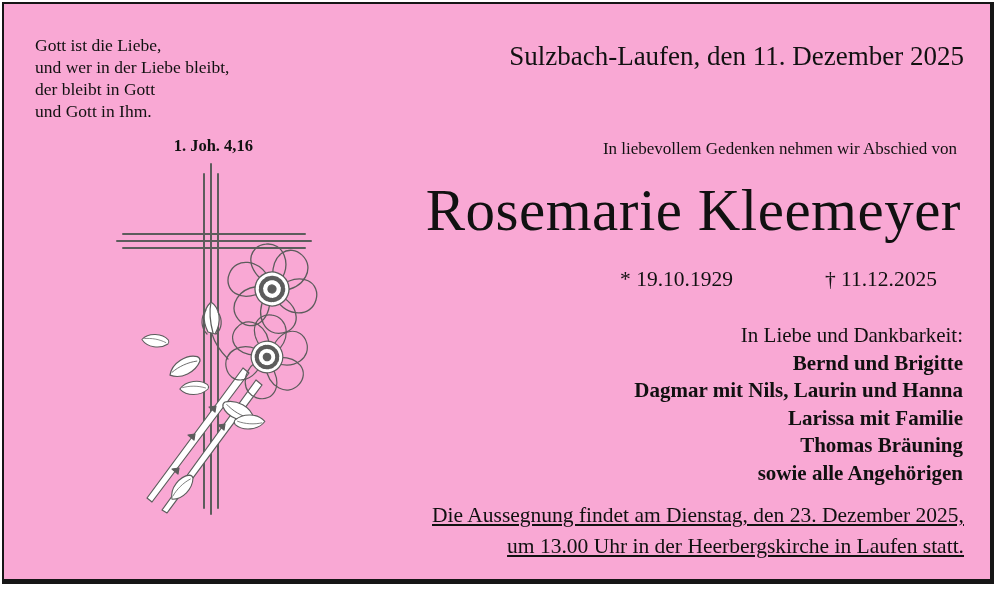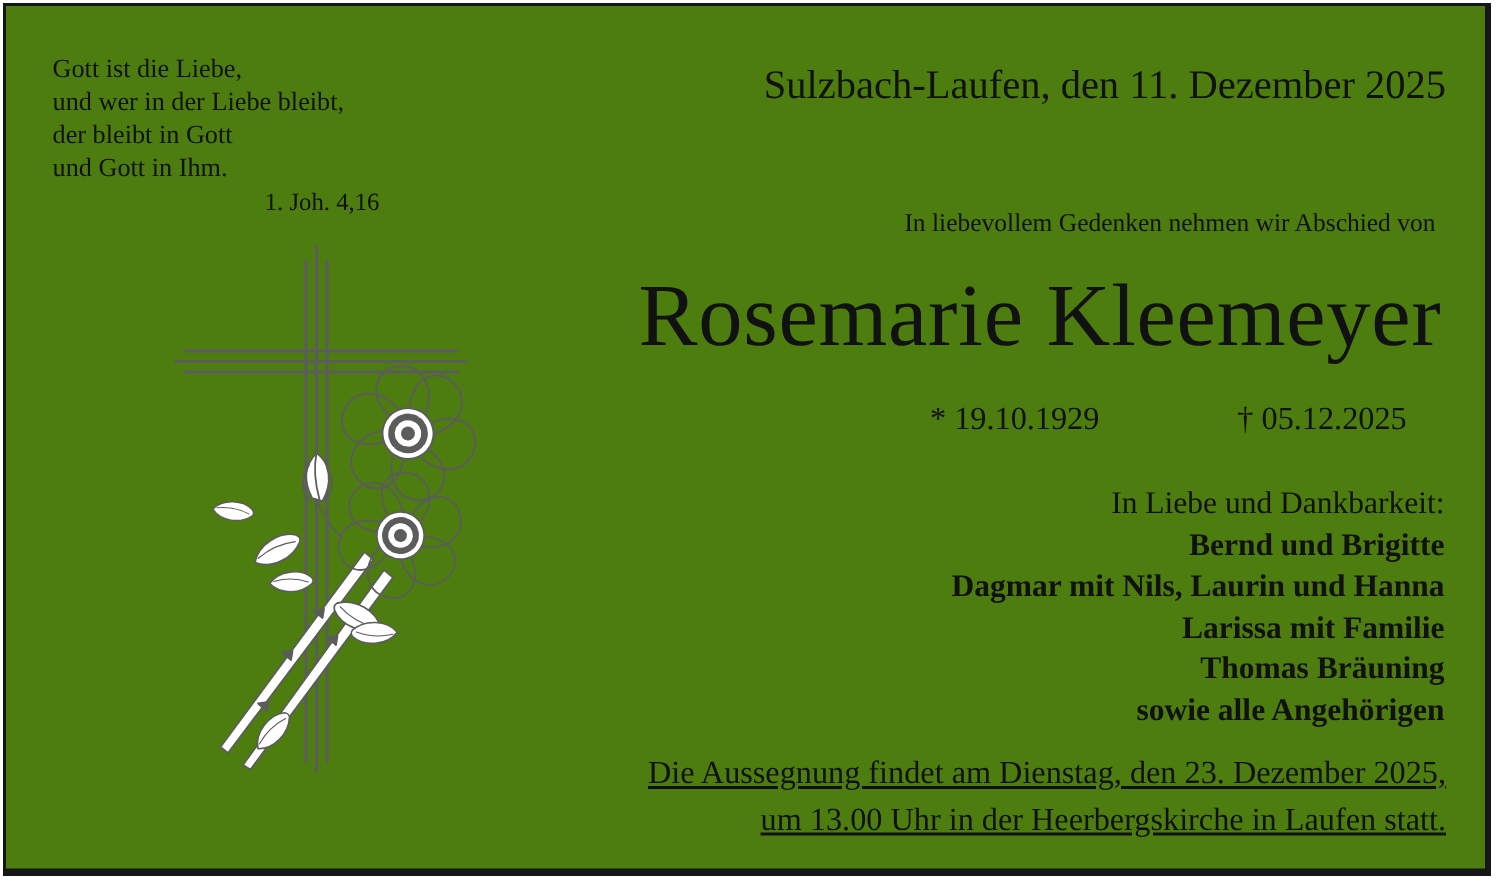--- a/index.html
+++ b/index.html
@@ -1,23 +1,23 @@
 <!DOCTYPE html>
 <html><head>
 <meta charset="utf-8">
 <style>
   html,body{margin:0;padding:0;background:#ffffff;}
   body{position:relative;width:1000px;height:592px;overflow:hidden;
        font-family:"Liberation Serif","DejaVu Serif",serif;color:#111;}
   .page{position:absolute;left:2px;top:2px;width:992px;height:582px;
-        box-sizing:border-box;background:#4d7c0f;
+        box-sizing:border-box;background:#f9a8d4;
         border-style:solid;border-color:#161616;border-width:2px 4px 5px 2px;}
   .quote{position:absolute;left:31px;top:30px;width:218px;
          font-size:17.5px;line-height:22px;white-space:nowrap;}
-  .quote .citation{text-align:right;margin-top:2px;font-size:16.5px;}
+  .quote .citation{text-align:right;margin-top:13px;font-size:16.5px;font-weight:bold;}
   .dateline{position:absolute;top:37px;right:26px;font-size:27px;white-space:nowrap;}
   .intro{position:absolute;top:135px;right:33px;font-size:17px;white-space:nowrap;}
   .name{position:absolute;top:177px;right:29px;margin:0;font-weight:400;
         font-size:59px;line-height:1;white-space:nowrap;letter-spacing:0.5px;}
   .dates{position:absolute;top:263px;left:616px;display:flex;gap:92px;
          font-size:21.5px;white-space:nowrap;}
   .mourners{position:absolute;top:318px;right:27px;text-align:right;
             font-size:21px;line-height:27.5px;white-space:nowrap;}
   .mourners .mname{font-weight:700;}
   .funeral{position:absolute;top:496px;right:26px;text-align:right;
@@ -101,21 +101,21 @@
       <use href="#roseG" transform="translate(159,133) rotate(20)"></use>
     </g>
   </svg>
 
   <div class="intro">In liebevollem Gedenken nehmen wir Abschied von</div>
 
   <h1 class="name">Rosemarie Kleemeyer</h1>
 
   <div class="dates">
     <span>* 19.10.1929</span>
-    <span>† 05.12.2025</span>
+    <span>† 11.12.2025</span>
   </div>
 
   <div class="mourners">
     <div>In Liebe und Dankbarkeit:</div>
     <div class="mname">Bernd und Brigitte</div>
     <div class="mname">Dagmar mit Nils, Laurin und Hanna</div>
     <div class="mname">Larissa mit Familie</div>
     <div class="mname">Thomas Bräuning</div>
     <div class="mname">sowie alle Angehörigen</div>
   </div>

